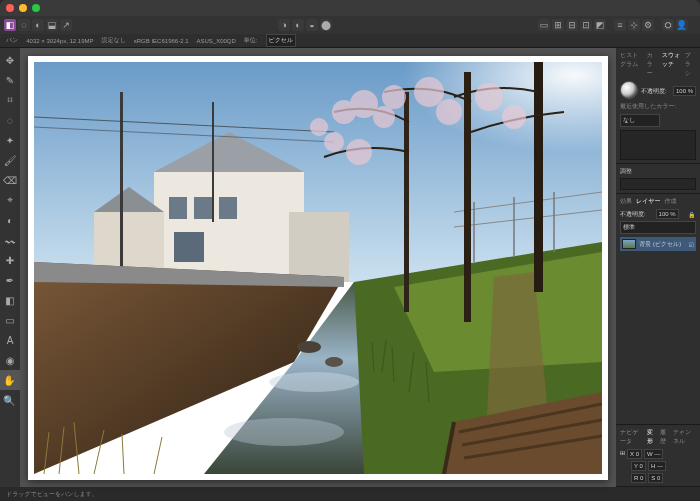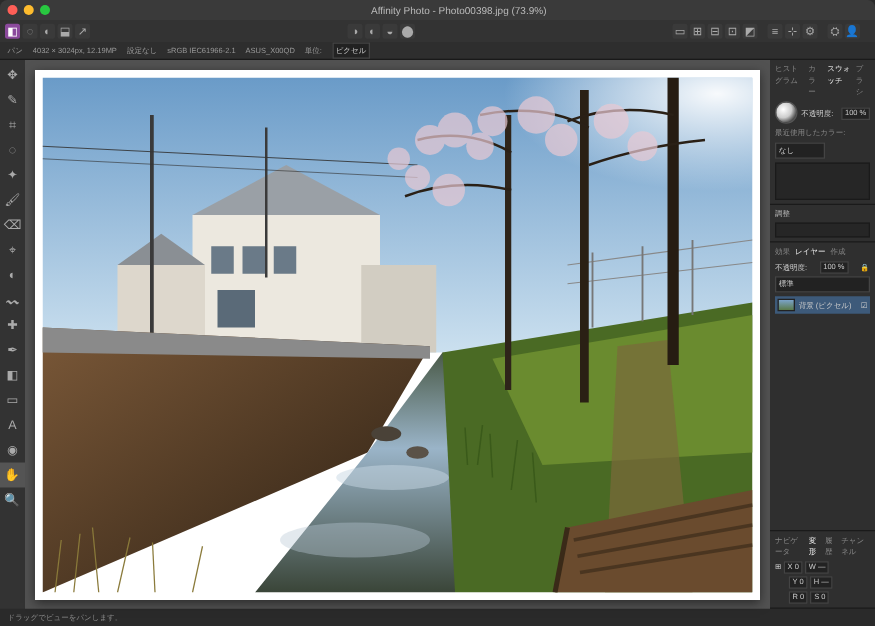--- a/index.html
+++ b/index.html
@@ -55,21 +55,20 @@
 </style>
 </head>
 <body>
 
 <div class="titlebar">
   <div class="traffic">
     <div class="dot red"></div>
     <div class="dot yellow"></div>
     <div class="dot green"></div>
   </div>
-  <div class="title-text">Affinity Photo - Photo00398.jpg (73.9%)</div>
 </div>
 
 <div class="toolbar">
   <div class="grp">
     <div class="ticon" style="background:#8b4a9c;color:#fff">◧</div>
     <div class="ticon">◌</div>
     <div class="ticon">◐</div>
     <div class="ticon">⬓</div>
     <div class="ticon">↗</div>
   </div>

